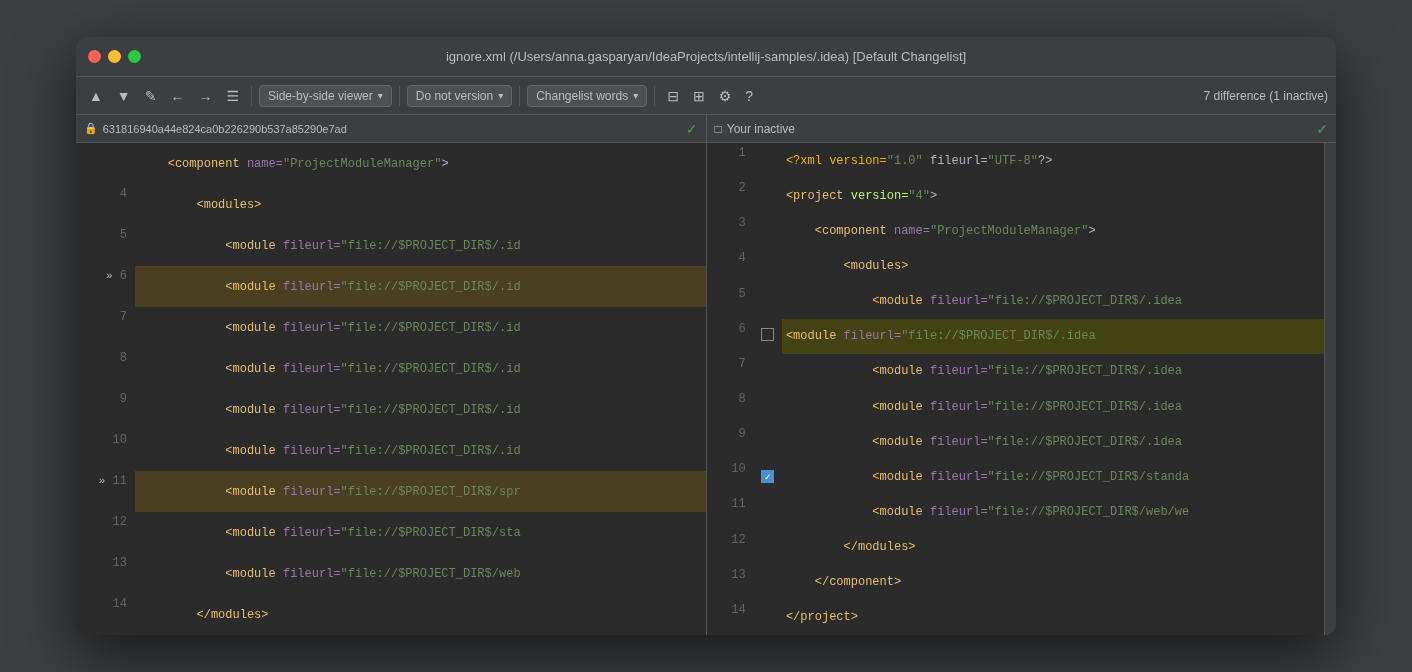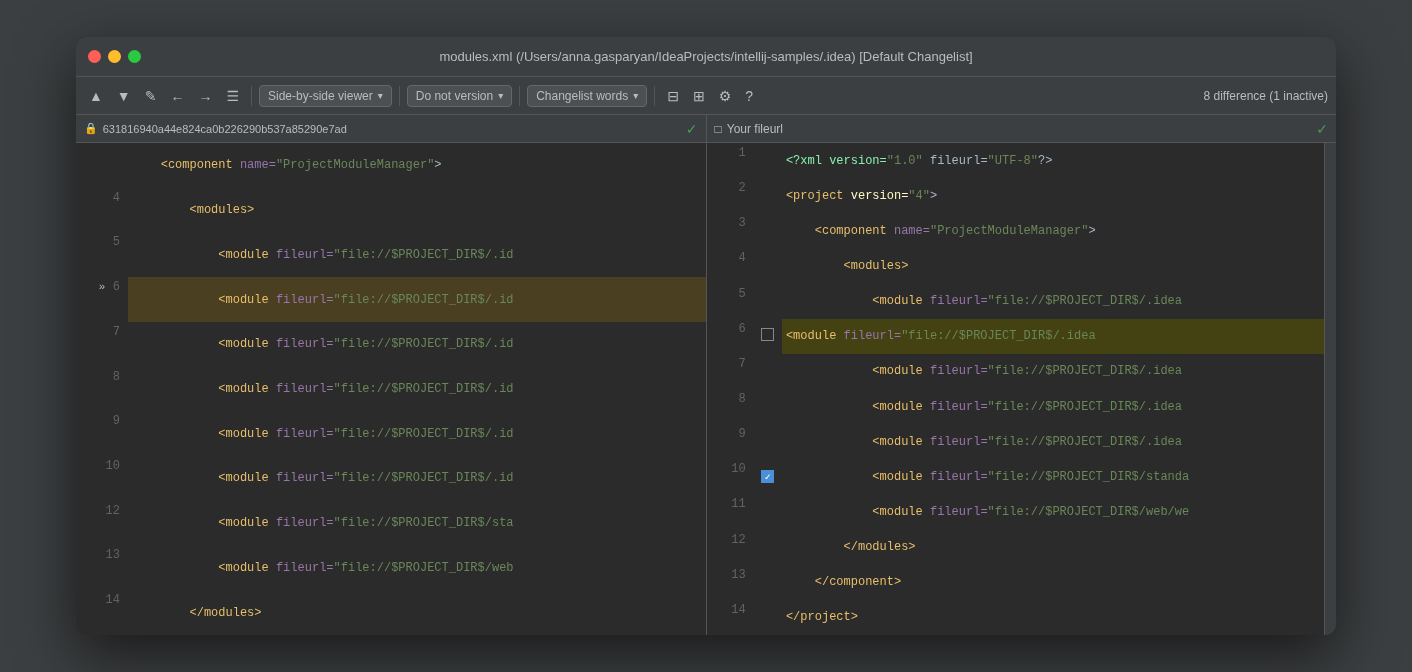--- a/index.html
+++ b/index.html
@@ -183,21 +183,21 @@
 <body>
 
 <div class="window">
 
   <div class="titlebar">
     <div class="traffic-lights">
       <div class="traffic-light close"></div>
       <div class="traffic-light minimize"></div>
       <div class="traffic-light maximize"></div>
     </div>
-    <span class="title-text">modules.xml (/Users/anna.gasparyan/IdeaProjects/intellij-samples/.idea) [Default Changelist]</span>
+    <span class="title-text">ignore.xml (/Users/anna.gasparyan/IdeaProjects/intellij-samples/.idea) [Default Changelist]</span>
   </div>
 
   <div class="toolbar">
     <button class="toolbar-btn">▲</button>
     <button class="toolbar-btn">▼</button>
     <button class="toolbar-btn">✎</button>
     <button class="toolbar-btn">←</button>
     <button class="toolbar-btn">→</button>
     <button class="toolbar-btn">☰</button>
     <div class="toolbar-separator"></div>
@@ -213,21 +213,21 @@
     <div class="toolbar-separator"></div>
     <div class="toolbar-dropdown">
       <span>Changelist words</span>
       <span class="arrow">▾</span>
     </div>
     <div class="toolbar-separator"></div>
     <button class="toolbar-btn" title="Filter">⊟</button>
     <button class="toolbar-btn" title="Columns">⊞</button>
     <button class="toolbar-btn" title="Settings">⚙</button>
     <button class="toolbar-btn">?</button>
-    <span class="diff-info">8 difference (1 inactive)</span>
+    <span class="diff-info">7 difference (1 inactive)</span>
   </div>
 
   <div class="content-area">
 
     <div class="panel" style="max-width:640px;">
       <div class="panel-header">
         <span style="font-size:11px;">🔒</span>
         <span class="hash-text" style="font-size:11px;">631816940a44e824ca0b226290b537a85290e7ad</span>
         <span class="green-check" style="margin-left:auto;">✓</span>
       </div>
@@ -270,20 +270,26 @@
             <tr class="code-row">
               <td class="line-num">9</td>
               <td class="line-content">&nbsp;&nbsp;&nbsp;&nbsp;&nbsp;&nbsp;&nbsp;&nbsp;&nbsp;&nbsp;&nbsp;&nbsp;<span style="color:#e8bf6a;">&lt;module</span> <span style="color:#9876aa;">fileurl=</span><span style="color:#6a8759;">"file://$PROJECT_DIR$/.id</span></td>
             </tr>
 
             <tr class="code-row">
               <td class="line-num">10</td>
               <td class="line-content">&nbsp;&nbsp;&nbsp;&nbsp;&nbsp;&nbsp;&nbsp;&nbsp;&nbsp;&nbsp;&nbsp;&nbsp;<span style="color:#e8bf6a;">&lt;module</span> <span style="color:#9876aa;">fileurl=</span><span style="color:#6a8759;">"file://$PROJECT_DIR$/.id</span></td>
             </tr>
 
+            <tr class="code-row highlight-row">
+              <td class="line-num">
+                <span style="color:#bbb;font-size:11px;">»</span> 11
+              </td>
+              <td class="line-content" style="background:#4a3f20;">&nbsp;&nbsp;&nbsp;&nbsp;&nbsp;&nbsp;&nbsp;&nbsp;&nbsp;&nbsp;&nbsp;&nbsp;<span style="color:#e8bf6a;">&lt;module</span> <span style="color:#9876aa;">fileurl=</span><span style="color:#6a8759;">"file://$PROJECT_DIR$/spr</span></td>
+            </tr>
 
             <tr class="code-row">
               <td class="line-num">12</td>
               <td class="line-content">&nbsp;&nbsp;&nbsp;&nbsp;&nbsp;&nbsp;&nbsp;&nbsp;&nbsp;&nbsp;&nbsp;&nbsp;<span style="color:#e8bf6a;">&lt;module</span> <span style="color:#9876aa;">fileurl=</span><span style="color:#6a8759;">"file://$PROJECT_DIR$/sta</span></td>
             </tr>
 
             <tr class="code-row">
               <td class="line-num">13</td>
               <td class="line-content">&nbsp;&nbsp;&nbsp;&nbsp;&nbsp;&nbsp;&nbsp;&nbsp;&nbsp;&nbsp;&nbsp;&nbsp;<span style="color:#e8bf6a;">&lt;module</span> <span style="color:#9876aa;">fileurl=</span><span style="color:#6a8759;">"file://$PROJECT_DIR$/web</span></td>
             </tr>
@@ -297,37 +303,37 @@
           </tbody>
         </table>
       </div>
     </div>
 
     <div class="panel-divider"></div>
 
     <div class="panel" style="position:relative;">
       <div class="panel-header">
         <span style="color:#bbb;">□</span>
-        <span>Your fileurl</span>
+        <span>Your inactive</span>
         <span class="green-check" style="margin-left:auto;">✓</span>
       </div>
       <div class="code-area">
         <table class="code-table">
           <tbody>
 
             <tr class="code-row">
               <td class="line-num">1</td>
               <td class="checkbox-cell"></td>
-              <td class="line-content"><span style="color:#86efac;font-family:Liberation Mono, monospace;">&lt;?xml version=</span><span style="color:#6a8759;">"1.0"</span><span style="color:#a9b7c6;"> fileurl=</span><span style="color:#6a8759;">"UTF-8"</span><span style="color:#a9b7c6;">?&gt;</span></td>
+              <td class="line-content"><span style="color:#eab308;font-family:Liberation Mono, monospace;">&lt;?xml version=</span><span style="color:#6a8759;">"1.0"</span><span style="color:#a9b7c6;"> fileurl=</span><span style="color:#6a8759;">"UTF-8"</span><span style="color:#a9b7c6;">?&gt;</span></td>
             </tr>
 
             <tr class="code-row">
               <td class="line-num">2</td>
               <td class="checkbox-cell"></td>
-              <td class="line-content"><span style="color:#e8bf6a;">&lt;project</span> <span style="color:#fef9c3;">version=</span><span style="color:#6a8759;">"4"</span><span style="color:#a9b7c6;">&gt;</span></td>
+              <td class="line-content"><span style="color:#e8bf6a;">&lt;project</span> <span style="color:#bef264;">version=</span><span style="color:#6a8759;">"4"</span><span style="color:#a9b7c6;">&gt;</span></td>
             </tr>
 
             <tr class="code-row">
               <td class="line-num">3</td>
               <td class="checkbox-cell"></td>
               <td class="line-content">&nbsp;&nbsp;&nbsp;&nbsp;<span style="color:#e8bf6a;">&lt;component</span> <span style="color:#9876aa;">name=</span><span style="color:#6a8759;">"ProjectModuleManager"</span><span style="color:#a9b7c6;">&gt;</span></td>
             </tr>
 
             <tr class="code-row">
               <td class="line-num">4</td>

